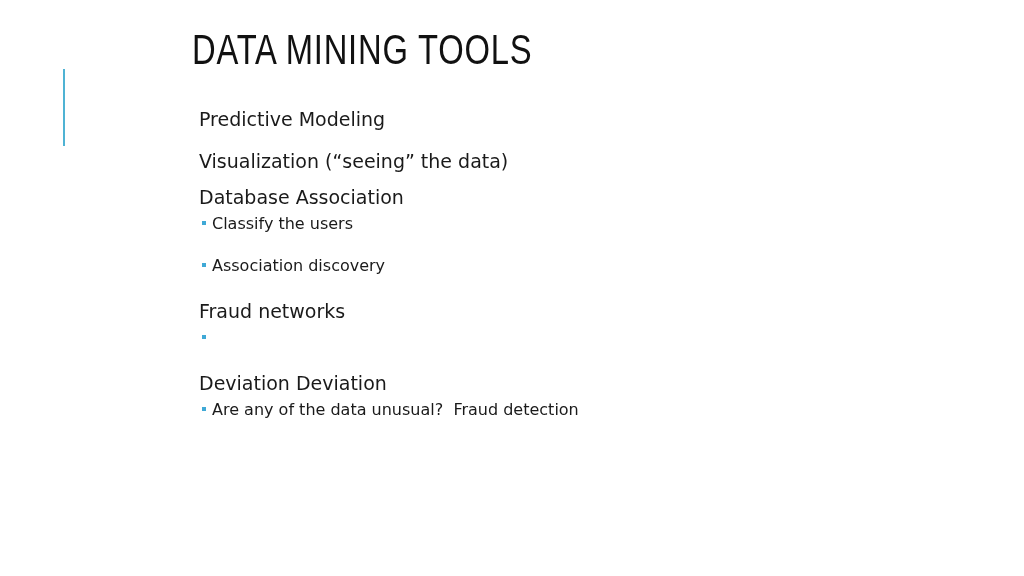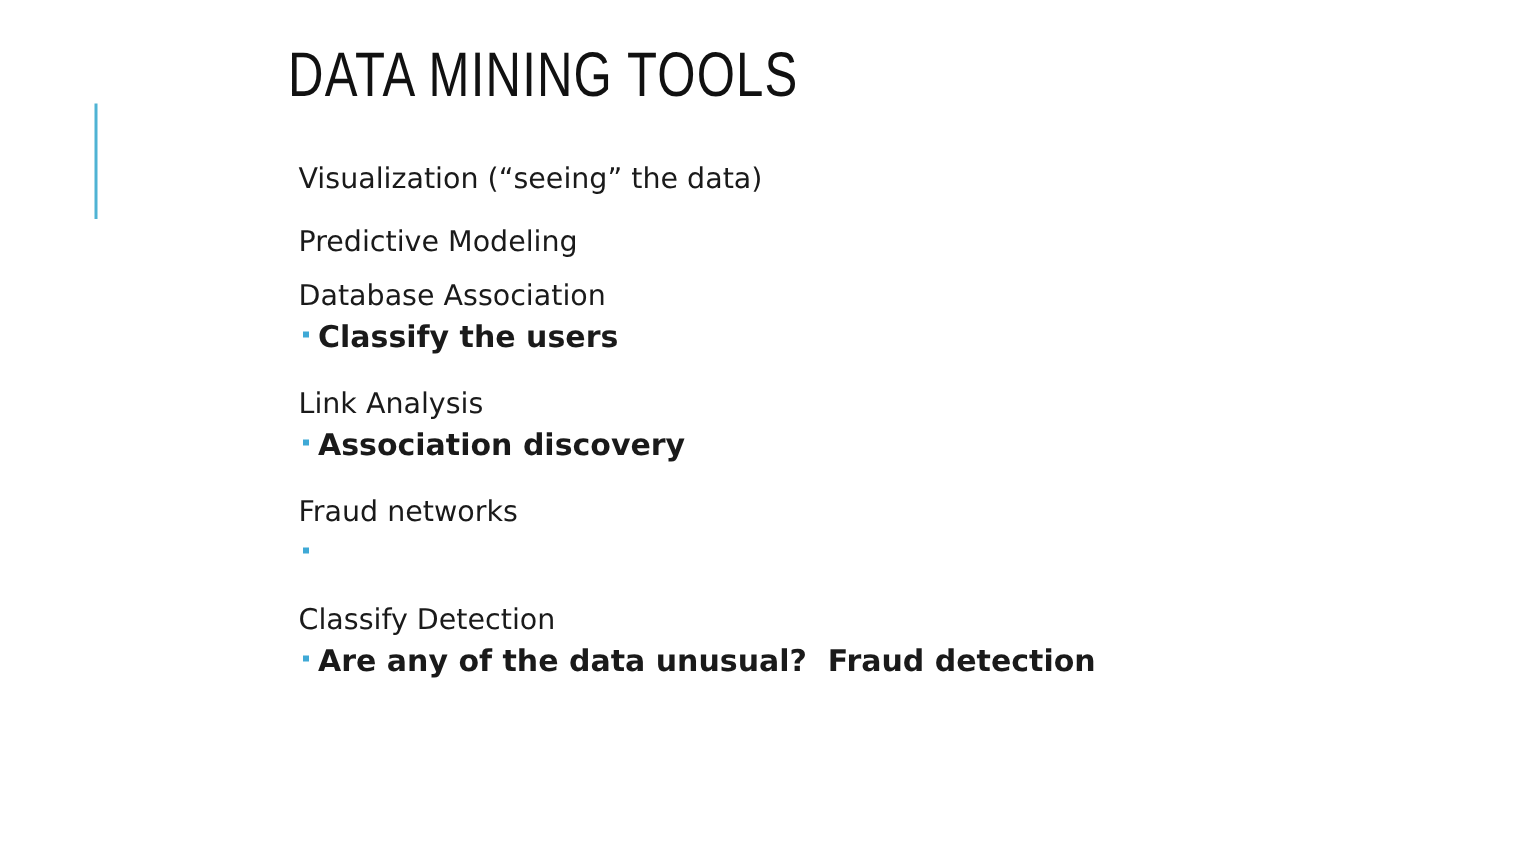--- a/index.html
+++ b/index.html
@@ -13,56 +13,55 @@
   .title {
     position: absolute; left: 192px; top: 26px; margin: 0;
     font-family: "Liberation Sans Narrow", "Liberation Sans", sans-serif;
     font-weight: normal; font-size: 42px; letter-spacing: 1px; color: #111;
     transform: scaleX(0.78); transform-origin: left top; white-space: nowrap;
   }
   .content { position: absolute; left: 199px; top: 98px; }
   .item { margin: 0; }
   .heading { font-size: 19px; line-height: 30px; height: 42px; display: flex; align-items: center; white-space: nowrap; }
   .heading.has-sub { height: 30px; }
-  .sub { display: flex; align-items: center; font-size: 20px; line-height: 24px; height: 42px; align-items: flex-start; white-space: nowrap; font-weight: bold; }
+  .sub { display: flex; align-items: center; font-size: 16px; line-height: 24px; height: 42px; align-items: flex-start; white-space: nowrap; }
   .bullet { display: inline-block; width: 4px; height: 4px; background: #3fa9d6; margin: 9px 6px 0 3px; flex: none; }
 </style>
 </head>
 <body>
 
 <div class="accent-bar"></div>
 <h1 class="title">DATA MINING TOOLS</h1>
 
 <div class="content">
   <div class="item">
-    <div class="heading">Visualization (“seeing” the data)</div>
+    <div class="heading">Predictive Modeling</div>
   </div>
   <div class="item">
-    <div class="heading">Predictive Modeling</div>
+    <div class="heading">Visualization (“seeing” the data)</div>
   </div>
   <div class="item">
     <div class="heading has-sub">Database Association</div>
     <div class="sub">
       <span class="bullet"></span>
       <span>Classify the users</span>
     </div>
   </div>
   <div class="item">
-    <div class="heading has-sub">Link Analysis</div>
     <div class="sub">
       <span class="bullet"></span>
       <span>Association discovery</span>
     </div>
   </div>
   <div class="item">
     <div class="heading has-sub">Fraud networks</div>
     <div class="sub">
       <span class="bullet"></span>
     </div>
   </div>
   <div class="item">
-    <div class="heading has-sub">Classify Detection</div>
+    <div class="heading has-sub">Deviation Deviation</div>
     <div class="sub">
       <span class="bullet"></span>
       <span style="white-space:pre">Are any of the data unusual?  Fraud detection</span>
     </div>
   </div>
 </div>
 
 </body></html>

